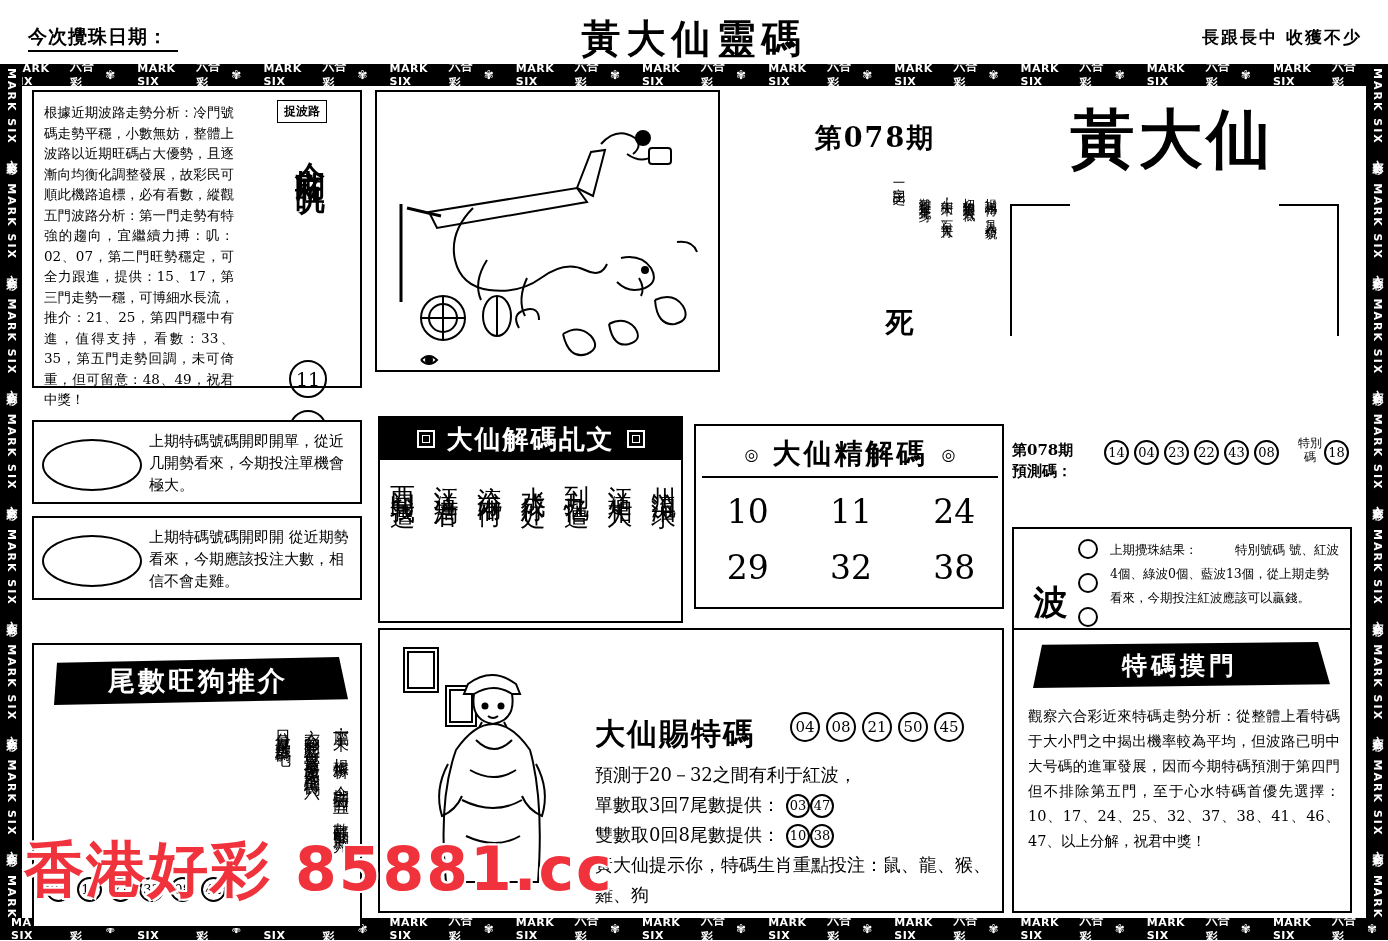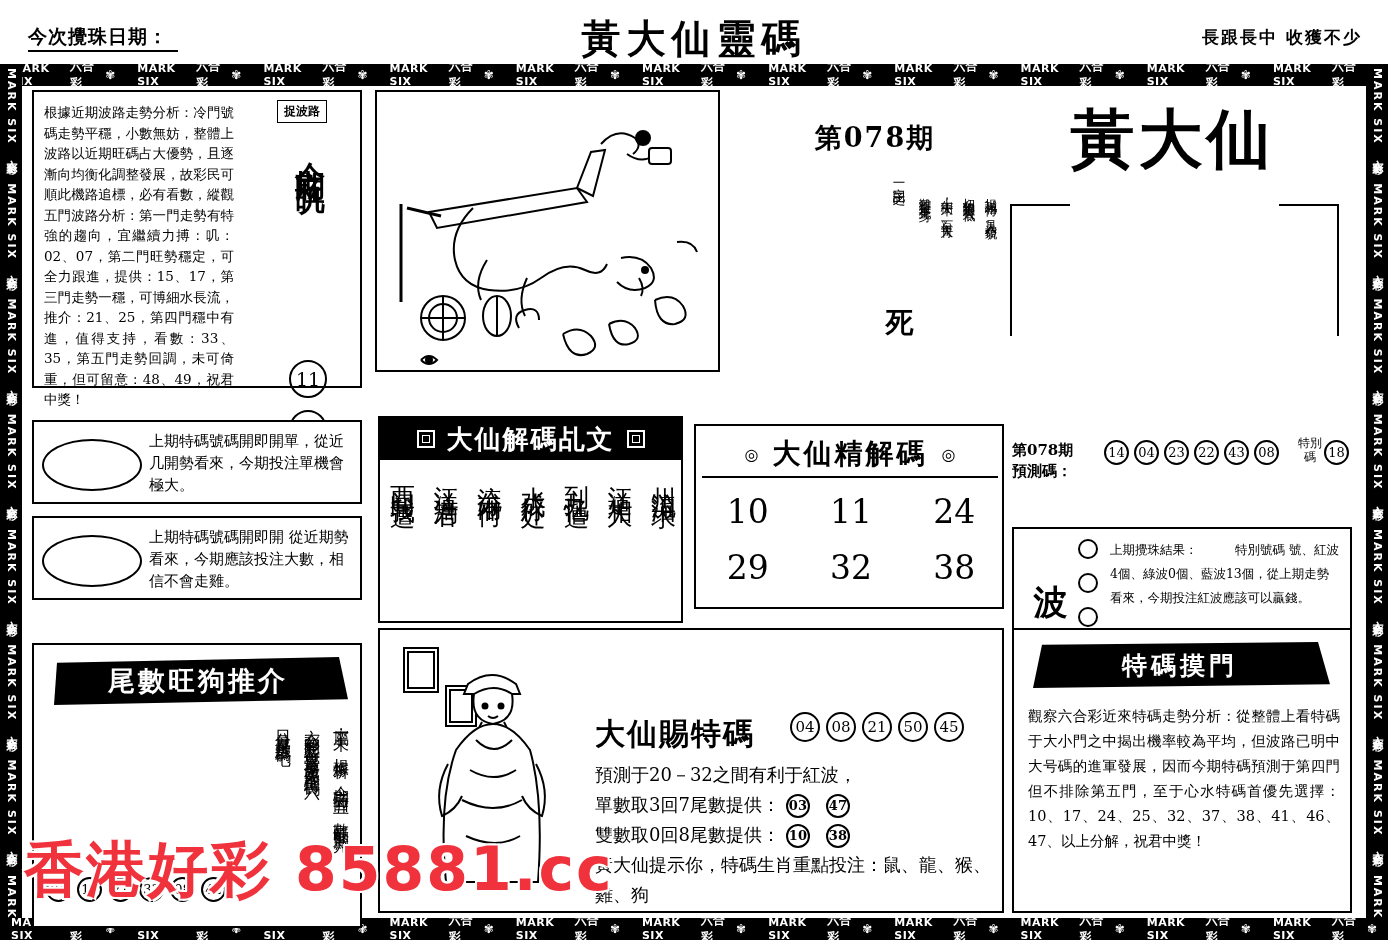--- a/index.html
+++ b/index.html
@@ -132,21 +132,21 @@
 
   
   #p-mid{left:378px;top:628px;width:626px;height:285px;}
   #p-mid .figsvg{position:absolute;left:10px;top:10px;}
   #p-mid .title{position:absolute;left:215px;top:84px;font-family:"DejaVu Serif","Liberation Serif",serif;
     font-size:30px;font-weight:bold;letter-spacing:2px;}
   #p-mid .tballs{position:absolute;left:410px;top:82px;display:flex;gap:6px;}
   #p-mid .tballs .ball{width:30px;height:30px;font-size:15px;}
   #p-mid .lines{position:absolute;left:215px;top:130px;width:400px;
     font-family:"DejaVu Serif","Liberation Serif",serif;font-size:18px;line-height:30px;}
-  #p-mid .lines .ib{display:inline-flex;gap:16px;vertical-align:middle;margin-left:6px;font-weight:bold;}
+  #p-mid .lines .ib{display:inline-flex;gap:0;vertical-align:middle;margin-left:6px;}
   #p-mid .lines .ib .ball{width:24px;height:24px;font-size:13px;}
 
   
   #p-te{left:1012px;top:628px;width:340px;height:285px;}
   #p-te .banner2{position:absolute;left:16px;top:12px;width:300px;height:46px;background:#000;color:#fff;
     display:flex;align-items:center;justify-content:center;gap:10px;
     font-family:"DejaVu Serif","Liberation Serif",serif;font-size:25px;font-weight:bold;letter-spacing:4px;
     clip-path:polygon(4% 6%,96% 0%,100% 92%,1% 100%);}
   #p-te .txt{position:absolute;left:14px;top:74px;width:312px;font-size:14.5px;line-height:25px;text-align:justify;
     font-family:"DejaVu Serif","Liberation Serif",serif;}

